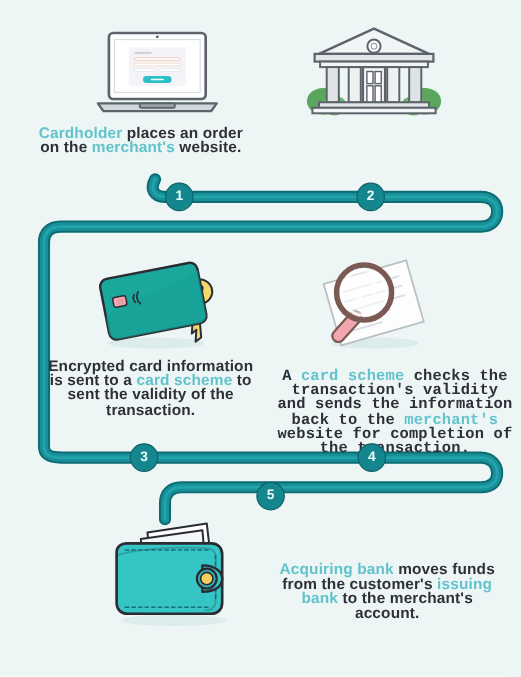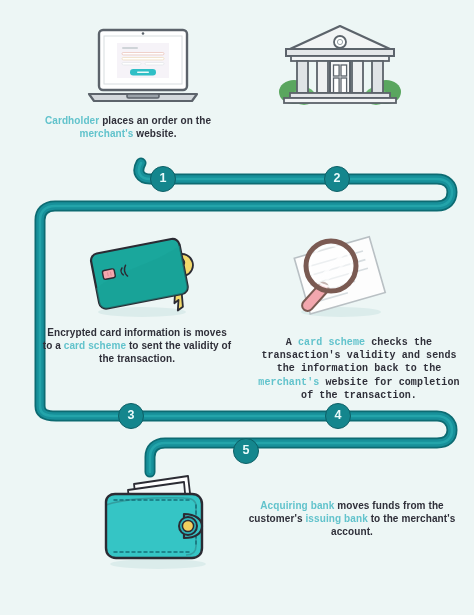--- a/index.html
+++ b/index.html
@@ -18,32 +18,32 @@
     background: #edf6f5;
     overflow: hidden;
   }
 
   
   .caption {
     position: absolute;
     text-align: center;
     font-family: "Liberation Sans", sans-serif;
     font-weight: bold;
-    font-size: 10px;
+    font-size: 14px;
     line-height: 13.2px;
     color: #2f2f39;
     letter-spacing: 0.01em;
   }
   .caption .hl { color: #62c3cc; }
 
   #cap-1 { left: 30px;  top: 114px; width: 196px; }
   #cap-2 { left: 240px; top: 114px; width: 224px; }
   #cap-3 { left: 42px;  top: 326px; width: 190px; }
   #cap-4 { left: 252px; top: 336px; width: 214px; font-family: Liberation Mono, monospace; }
-  #cap-5 { left: 243px; top: 499px; width: 218px; }
+  #cap-5 { left: 243px; top: 511px; width: 218px; }
 
   
   #flow-path-svg {
     position: absolute;
     left: 0; top: 0;
     width: 474px; height: 615px;
     pointer-events: none;
   }
 
   
@@ -213,17 +213,17 @@
 
       <path d="M22,28 L100,28 M22,80 L100,80 M104,33 L104,74" fill="none" stroke="#14707a" stroke-width="1.5" stroke-dasharray="3 3" stroke-linecap="round"></path>
 
       <path d="M92,42 C104,42 110,48 110,54 C110,61 104,66 92,66 Z" fill="#35c5c5" stroke="#2b2b33" stroke-width="2.2" stroke-linejoin="round"></path>
       <circle cx="96" cy="54" r="9" fill="#2fb3b8" stroke="#2b2b33" stroke-width="2"></circle>
       <circle cx="96" cy="54" r="5.6" fill="#f2cf5e" stroke="#2b2b33" stroke-width="1.5"></circle>
     </svg>
   </div>
 
   <div class="caption" id="cap-1"><span class="hl">Cardholder</span><span> places an order on the </span><span class="hl">merchant's</span><span> website.</span></div>
-  <div class="caption" id="cap-3"><span>Encrypted card information is moves to a </span><span class="hl">card scheme</span><span> to sent the validity of the transaction.</span></div>
+  <div class="caption" id="cap-3"><span>Encrypted card information is sent to a </span><span class="hl">card scheme</span><span> to sent the validity of the transaction.</span></div>
   <div class="caption" id="cap-4"><span>A </span><span class="hl">card scheme</span><span> checks the transaction's validity and sends the  information back to the </span><span class="hl">merchant's</span><span> website for completion of the transaction.</span></div>
   <div class="caption" id="cap-5"><span class="hl">Acquiring bank</span><span> moves funds from the customer's </span><span class="hl">issuing bank</span><span> to the merchant's account.</span></div>
 
 </div>
 
 </body></html>

